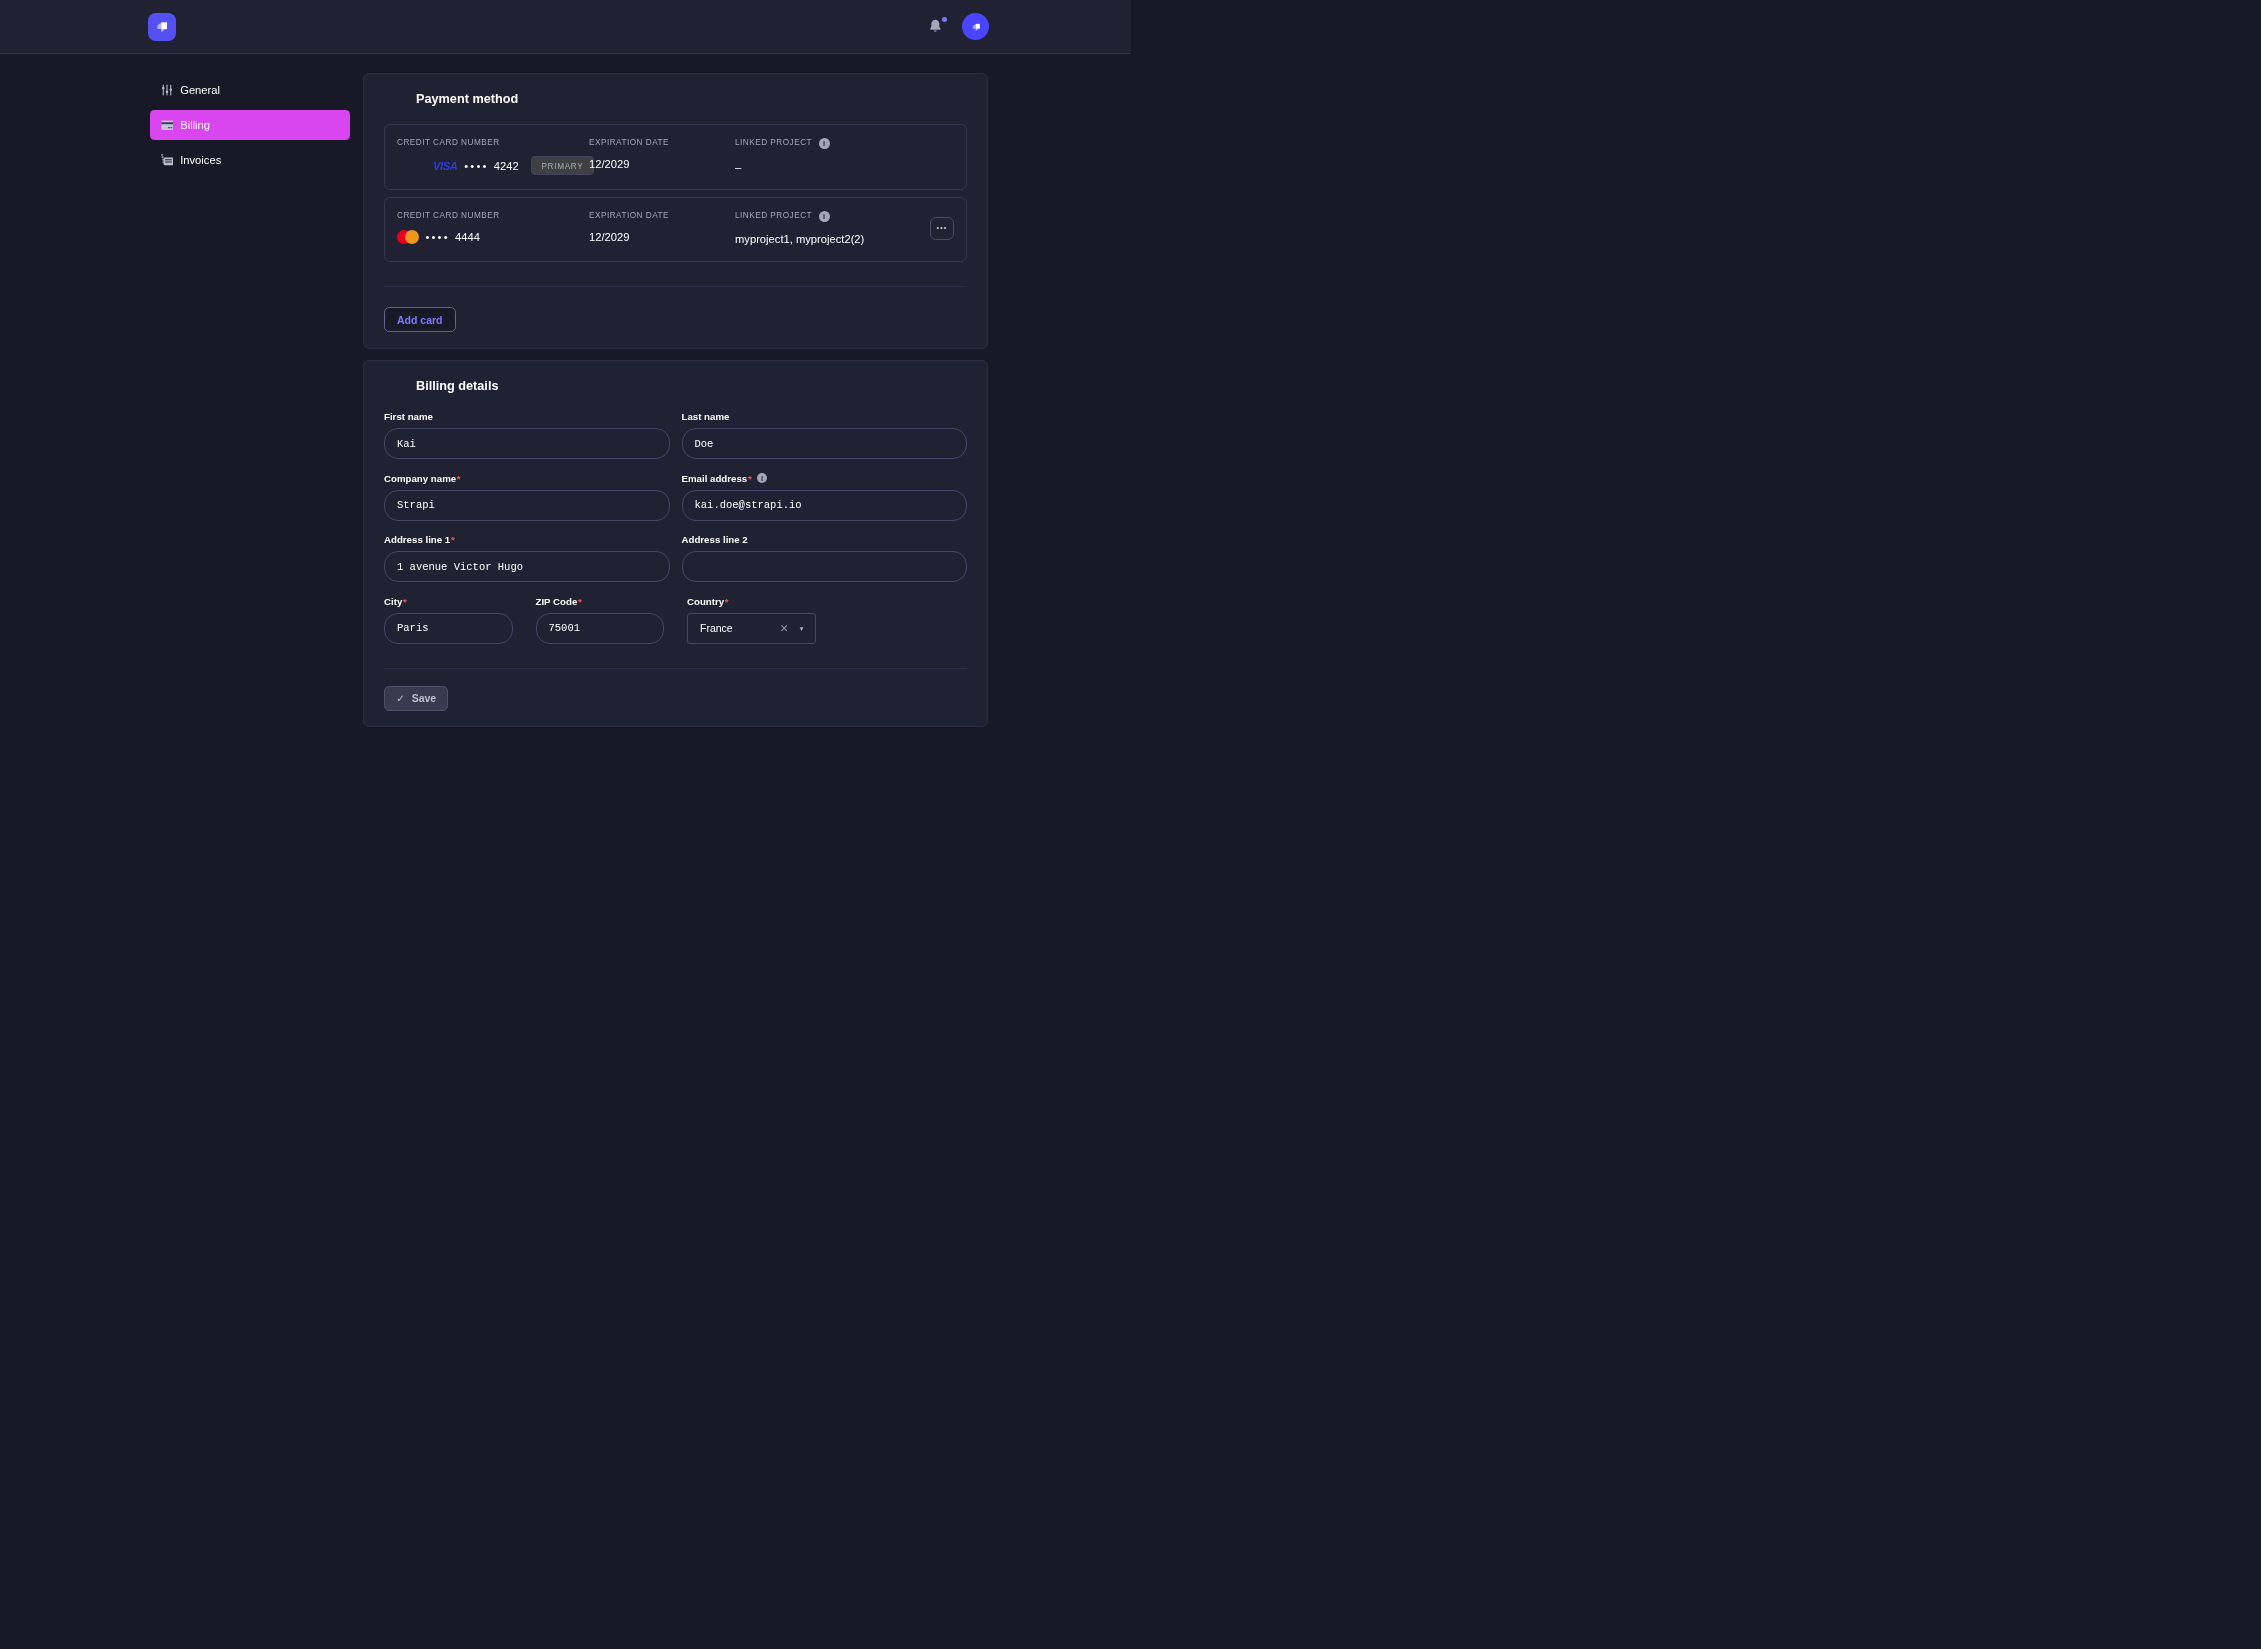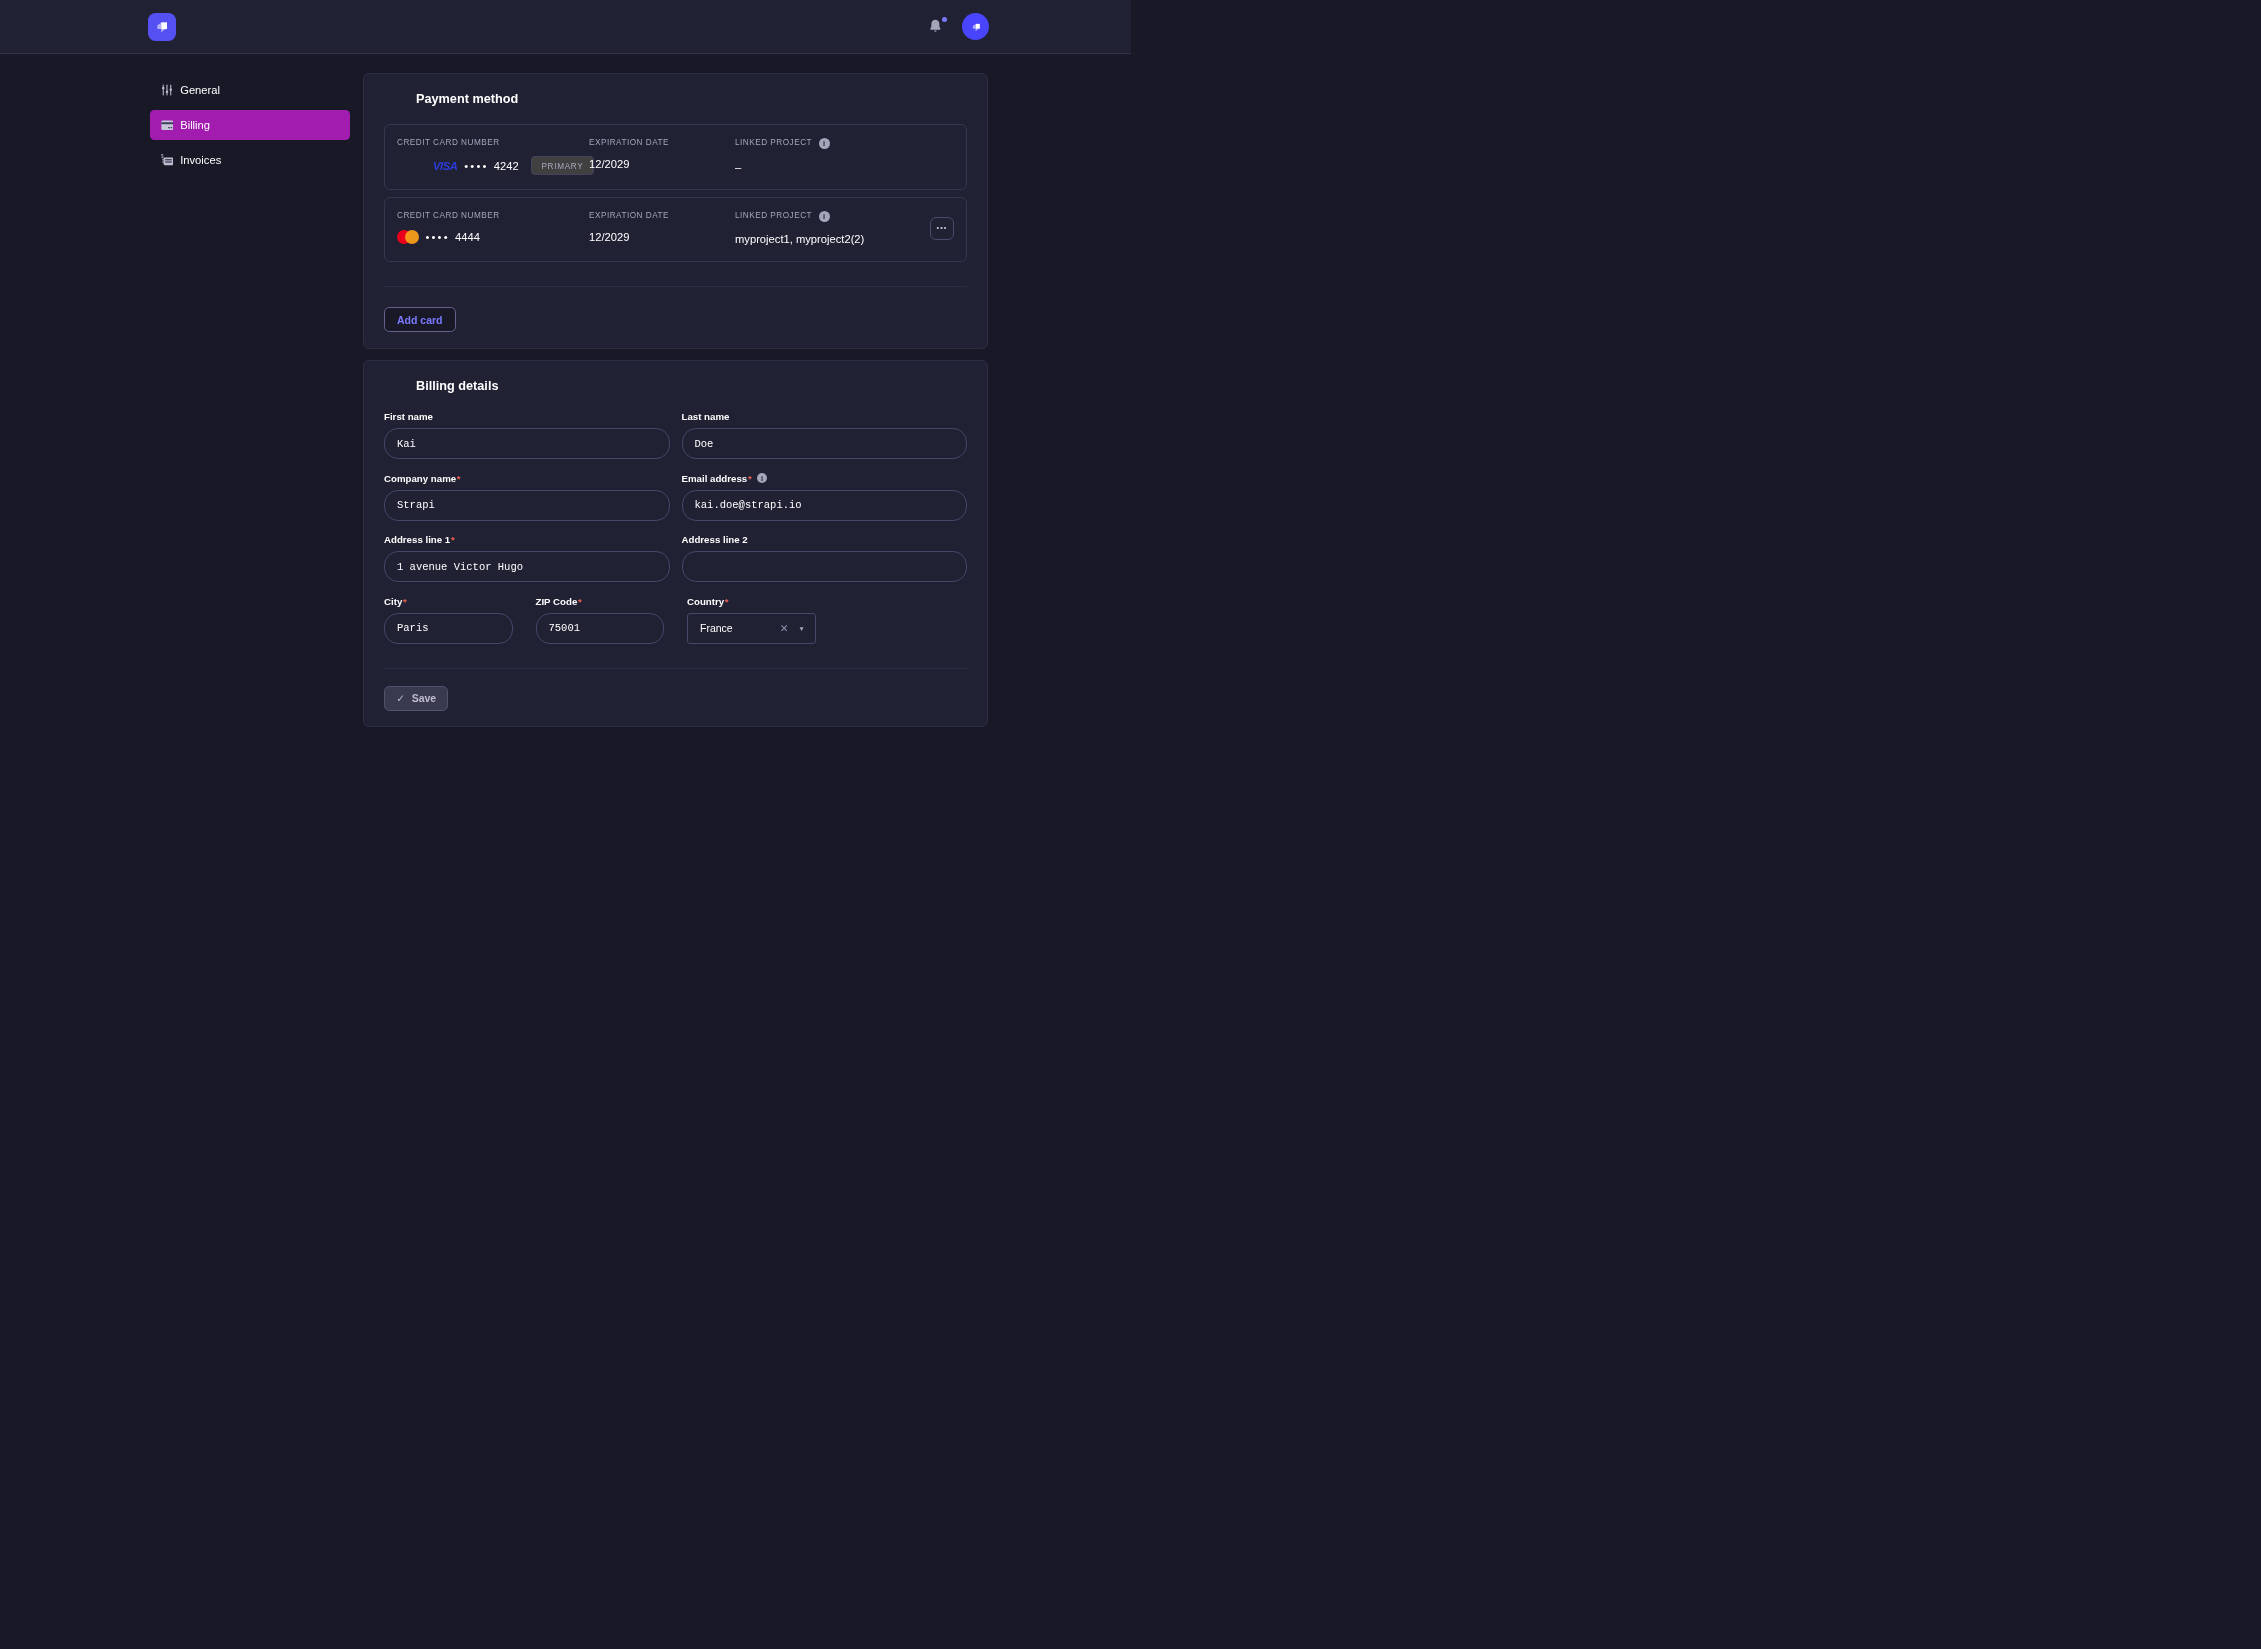--- a/index.html
+++ b/index.html
@@ -34,21 +34,21 @@
   }
 
   
   .layout { display:flex; align-items:flex-start; }
   .sidebar { width:363px; flex-shrink:0; padding:21px 13.5px 0 150px; }
   .nav-item {
     display:flex; align-items:center; gap:7px; height:30px; padding:0 10.5px;
     border-radius:4.5px; margin-bottom:5.2px; cursor:pointer;
     font-size:11.2px; color:#ffffff;
   }
-  .nav-item.active { background:#a21caf; }
+  .nav-item.active { background:#d946ef; }
   .nav-item .nicon { display:flex; width:12.7px; justify-content:center; }
 
   .main { width:625px; padding-top:19.4px; padding-bottom:45px; }
   .page-title { font-size:25.4px; font-weight:700; margin:0 0 15px; letter-spacing:-0.2px; }
 
   
   .card {
     background:#212134; border:0.7px solid #2c2c45; border-radius:6px;
     padding:18px 20px 15.7px; margin-bottom:11.2px;
   }

